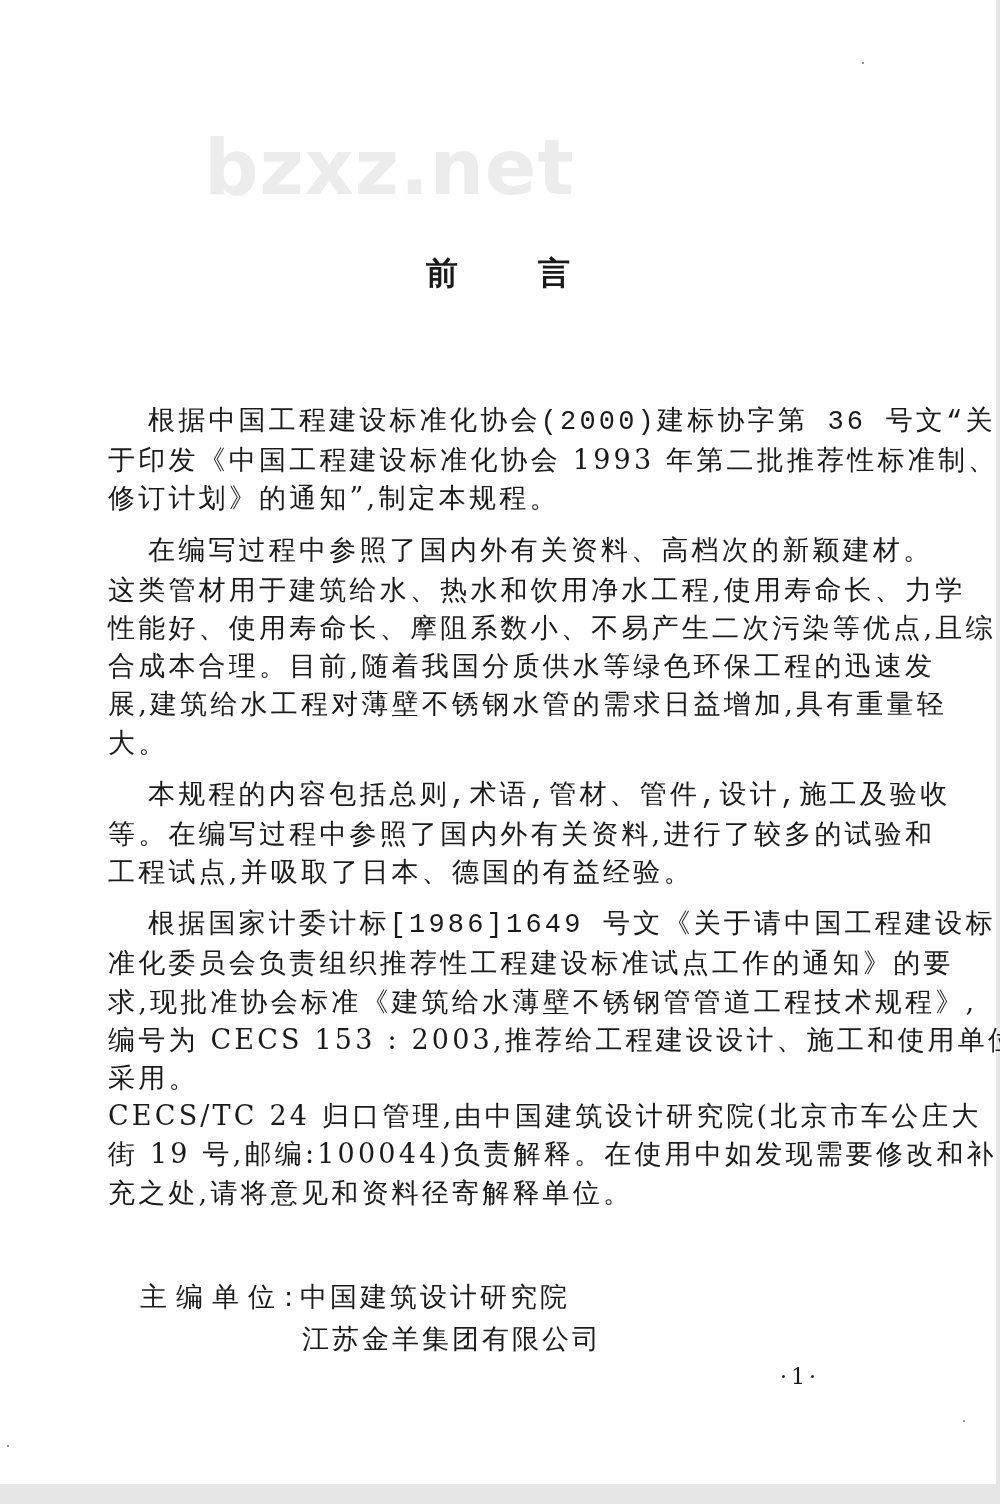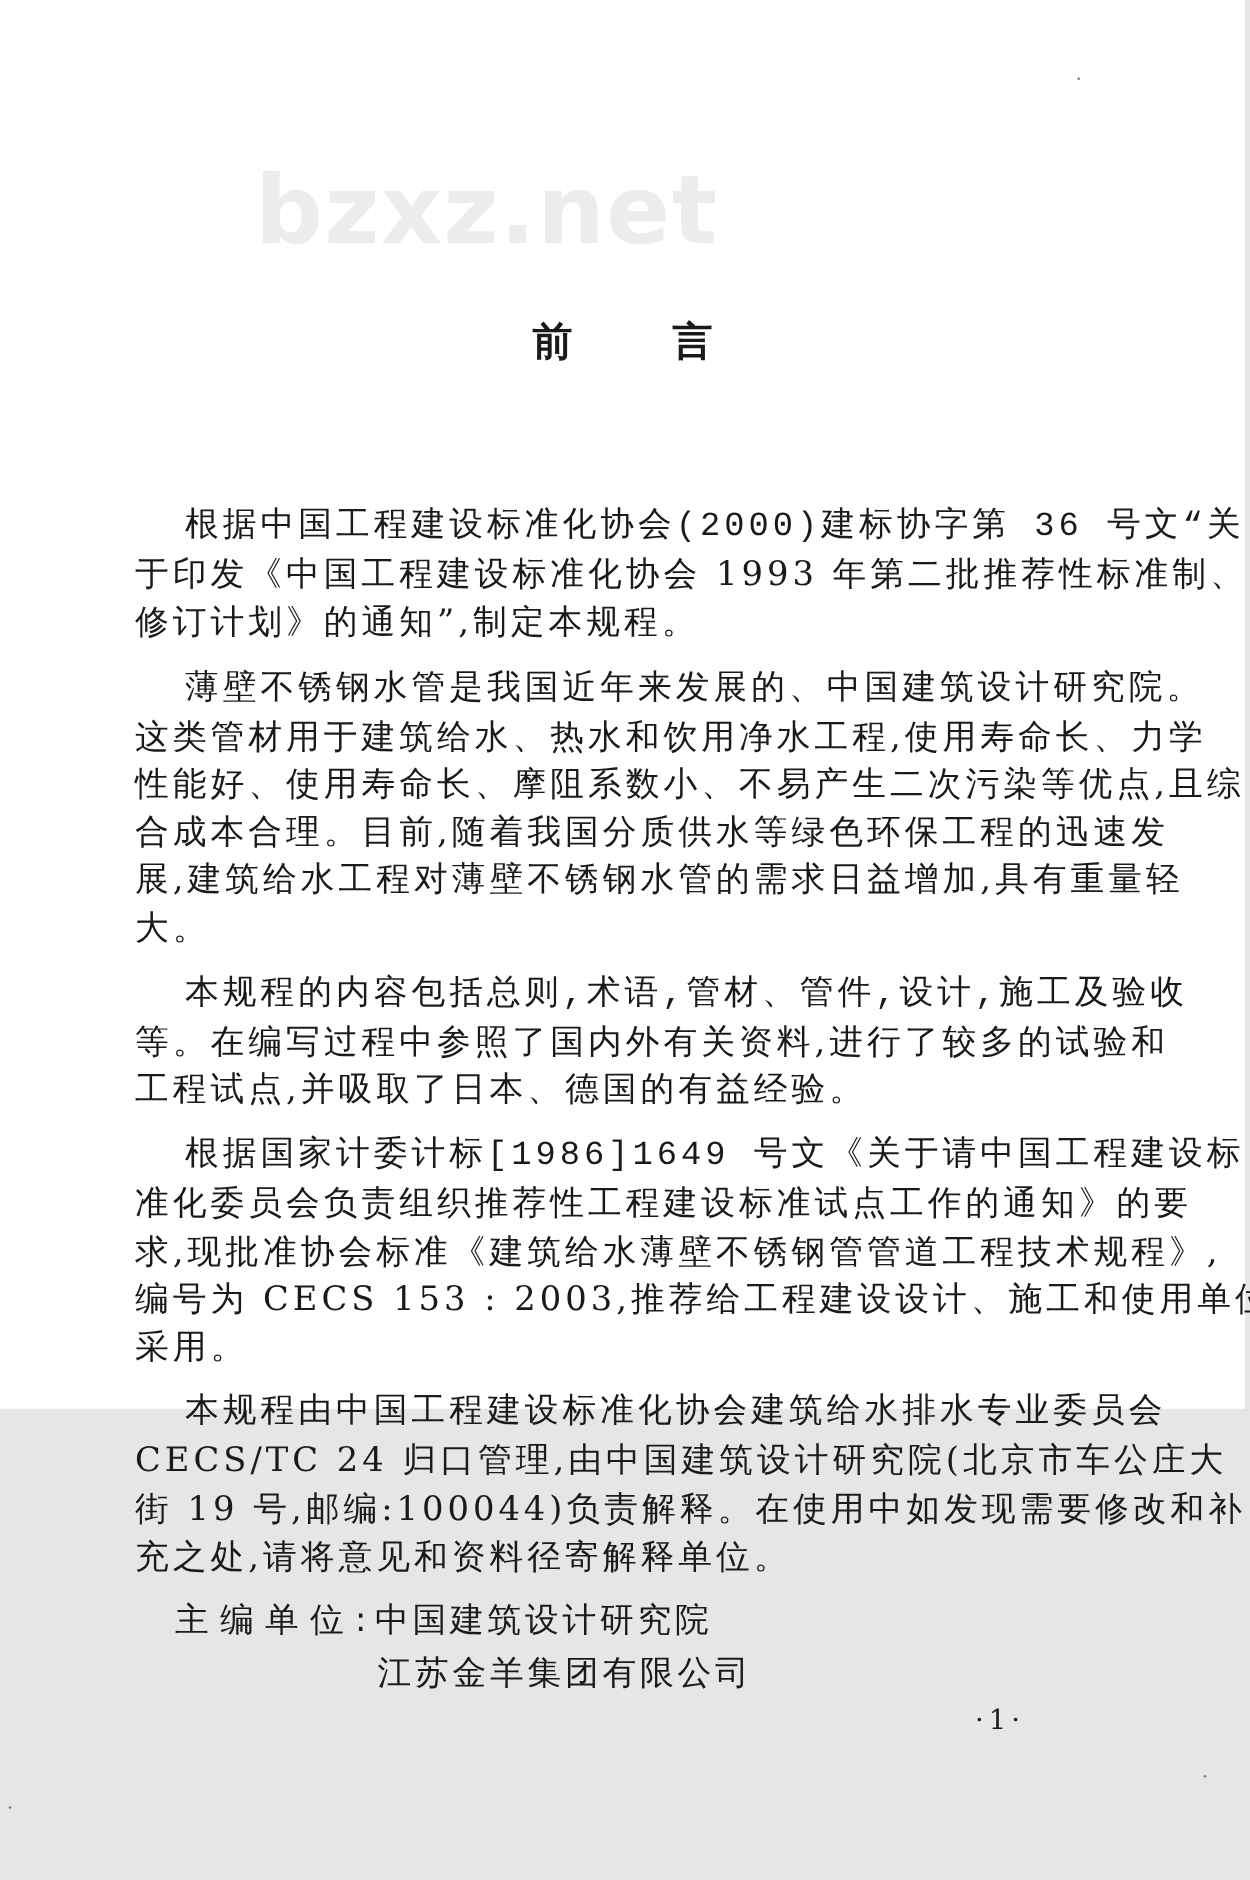--- a/index.html
+++ b/index.html
@@ -5,21 +5,21 @@
   html, body { margin: 0; padding: 0; }
   body {
     width: 1000px; height: 1504px;
     background: #e6e6e6;
     position: relative; overflow: hidden;
     font-family: "DejaVu Serif", "Liberation Serif", serif;
     color: #1a1a1a;
   }
   .page {
     position: absolute; left: 0; top: 0;
-    width: 996px; height: 1127px;
+    width: 996px; height: 1484px;
     background: #ffffff;
   }
   .watermark {
     position: absolute; left: 204px; top: 130px;
     font-family: "DejaVu Sans", "Liberation Sans", sans-serif;
     font-weight: bold; font-size: 76px; letter-spacing: 1px;
     color: #ececec; line-height: 1;
   }
   .title {
     position: absolute; top: 252px; left: 0; width: 100%;
@@ -62,21 +62,21 @@
 
   <div class="body">
 
     <div>
       <div class="line indent">根据中国工程建设标准化协会(2000)建标协字第 36 号文“关</div>
       <div class="line">于印发《中国工程建设标准化协会 1993 年第二批推荐性标准制、</div>
       <div class="line">修订计划》的通知”,制定本规程。</div>
     </div>
 
     <div>
-      <div class="line indent para-gap">薄壁不锈钢水管是我国近年来发展的、中国建筑设计研究院。</div>
+      <div class="line indent para-gap">在编写过程中参照了国内外有关资料、高档次的新颖建材。</div>
       <div class="line">这类管材用于建筑给水、热水和饮用净水工程,使用寿命长、力学</div>
       <div class="line">性能好、使用寿命长、摩阻系数小、不易产生二次污染等优点,且综</div>
       <div class="line">合成本合理。目前,随着我国分质供水等绿色环保工程的迅速发</div>
       <div class="line">展,建筑给水工程对薄壁不锈钢水管的需求日益增加,具有重量轻</div>
       <div class="line">大。</div>
     </div>
 
     <div>
       <div class="line indent para-gap">本规程的内容包括总则,术语,管材、管件,设计,施工及验收</div>
       <div class="line">等。在编写过程中参照了国内外有关资料,进行了较多的试验和</div>
@@ -85,21 +85,20 @@
 
     <div>
       <div class="line indent para-gap">根据国家计委计标[1986]1649 号文《关于请中国工程建设标</div>
       <div class="line">准化委员会负责组织推荐性工程建设标准试点工作的通知》的要</div>
       <div class="line">求,现批准协会标准《建筑给水薄壁不锈钢管管道工程技术规程》,</div>
       <div class="line">编号为 CECS 153 : 2003,推荐给工程建设设计、施工和使用单位</div>
       <div class="line">采用。</div>
     </div>
 
     <div>
-      <div class="line indent para-gap">本规程由中国工程建设标准化协会建筑给水排水专业委员会</div>
       <div class="line">CECS/TC 24 归口管理,由中国建筑设计研究院(北京市车公庄大</div>
       <div class="line">街 19 号,邮编:100044)负责解释。在使用中如发现需要修改和补</div>
       <div class="line">充之处,请将意见和资料径寄解释单位。</div>
     </div>
   </div>
 
   <div class="editors">
     <div class="row">
       <span class="label">主编单位:</span><span>中国建筑设计研究院</span>
     </div>

